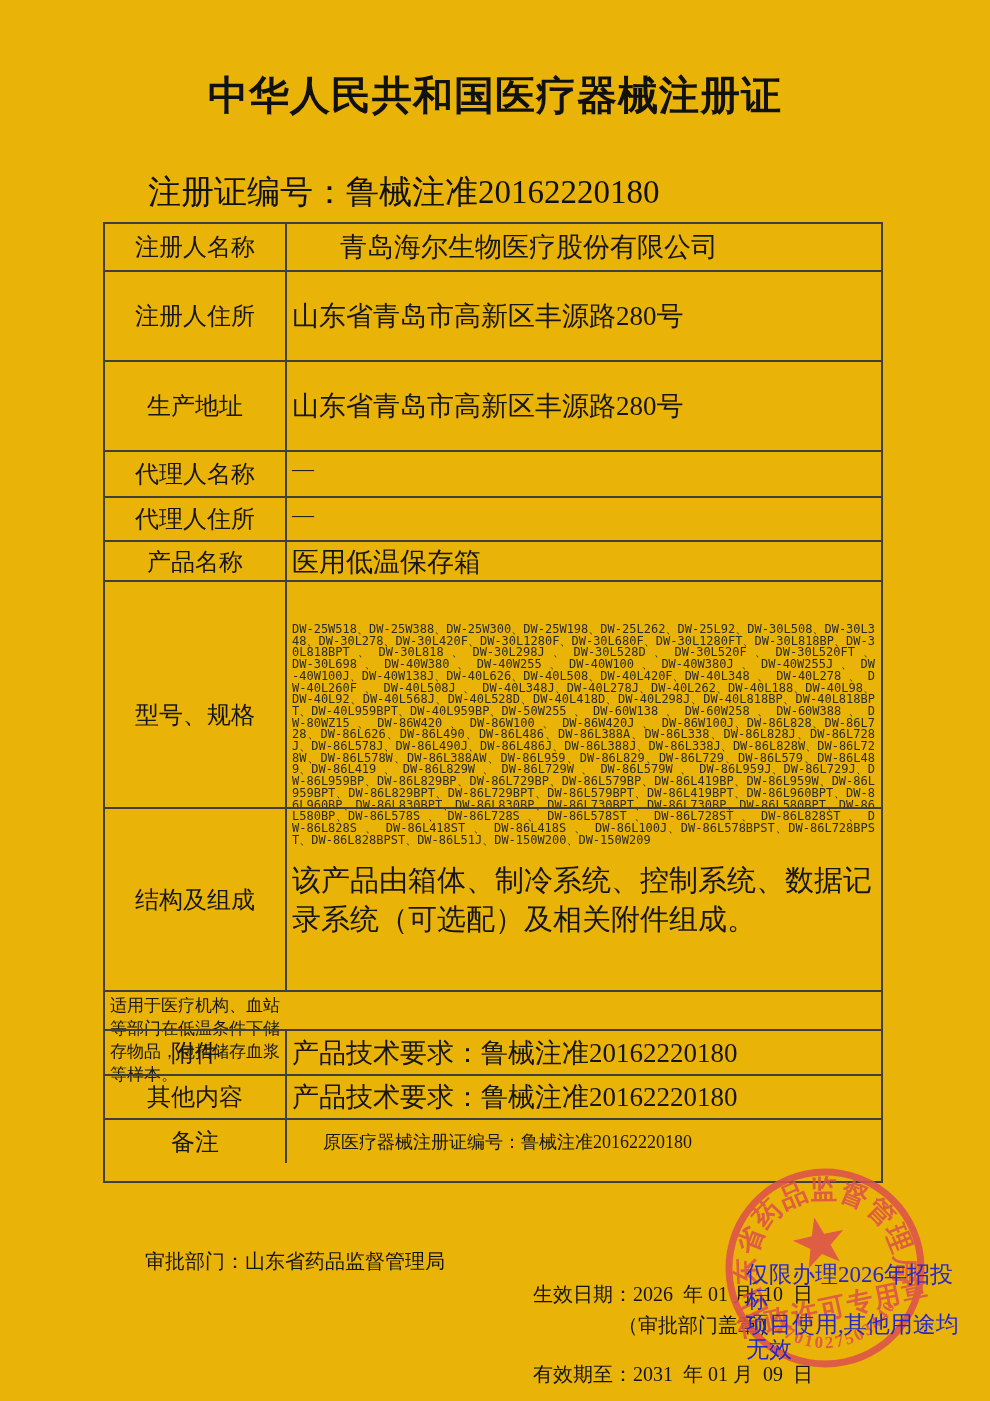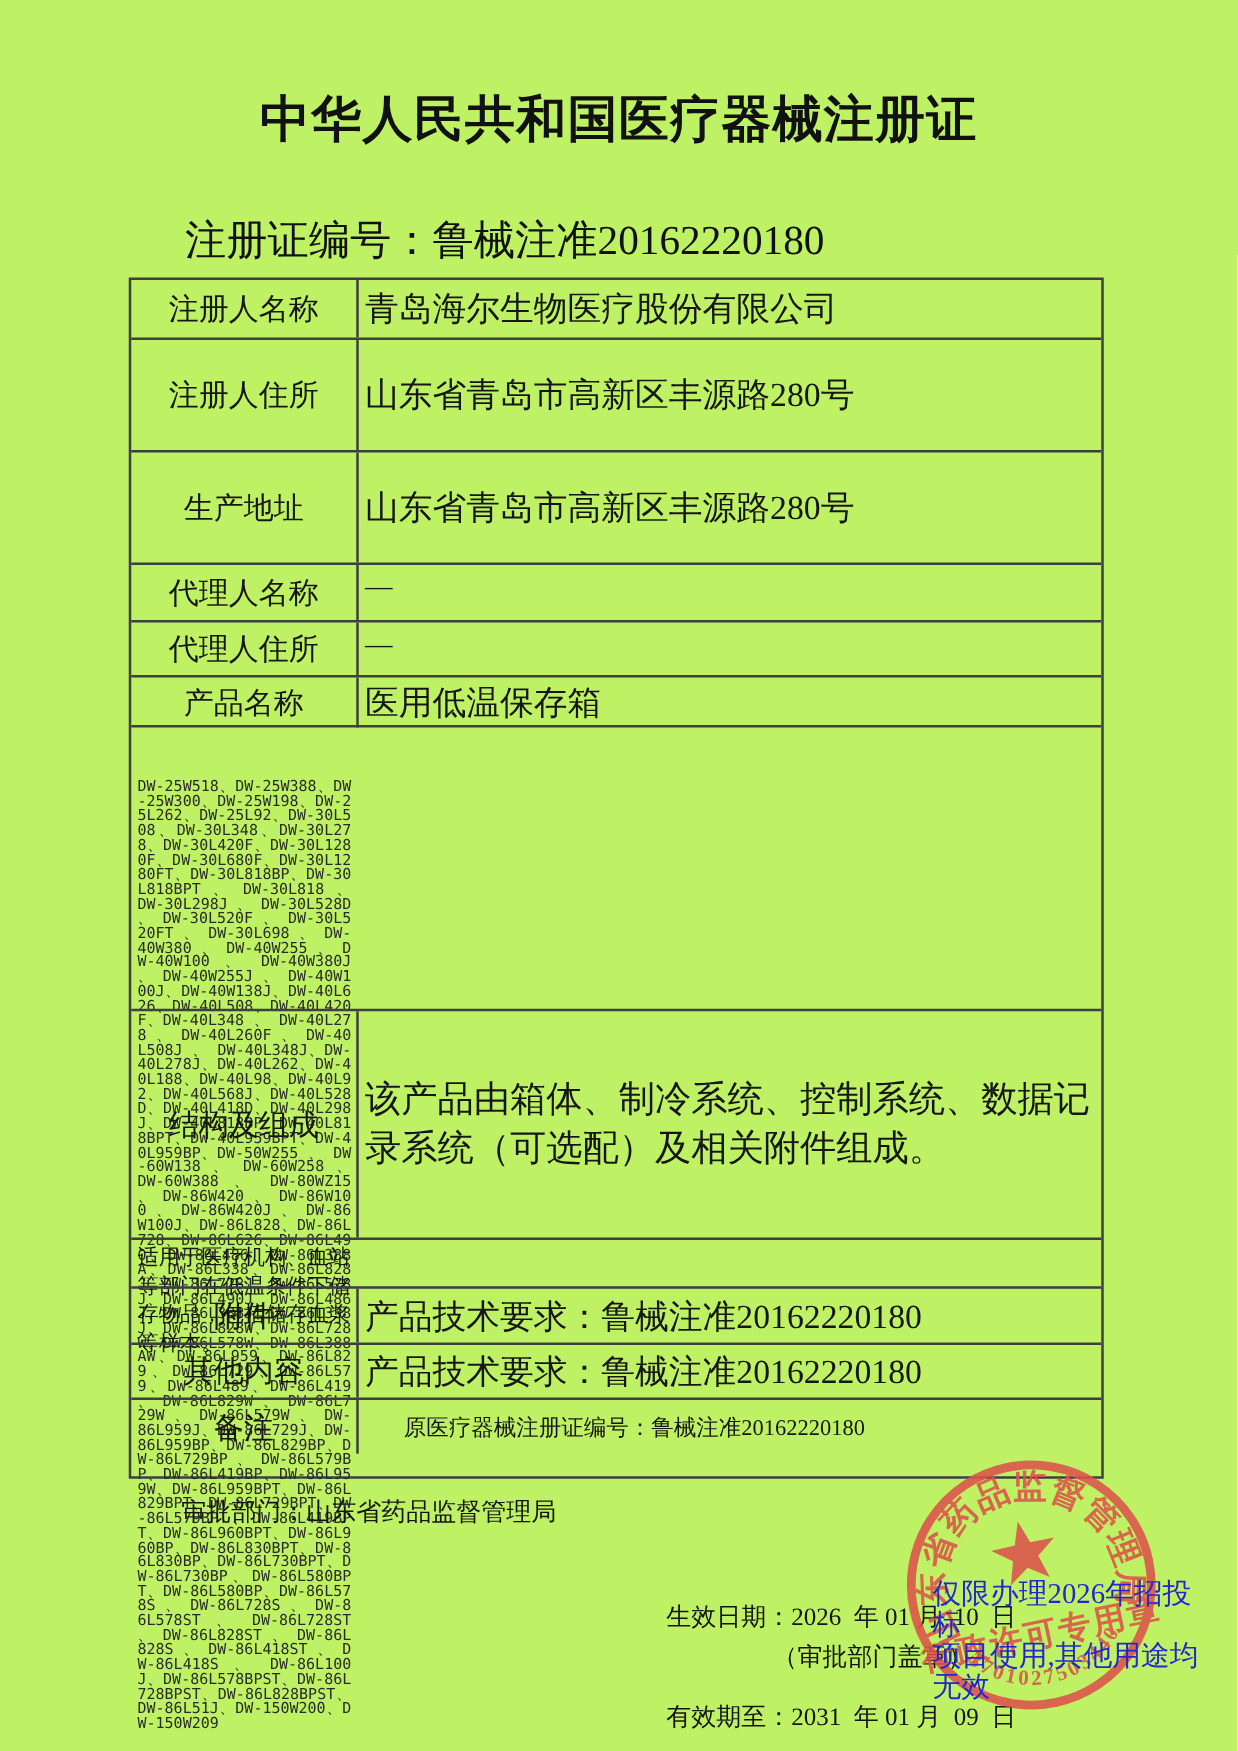--- a/index.html
+++ b/index.html
@@ -1,42 +1,42 @@
 <!DOCTYPE html>
 <html><head>
 <meta charset="utf-8">
 <style>
   html,body{margin:0;padding:0;background:#ffffff;}
   body{width:990px;height:1401px;position:relative;overflow:hidden;
        font-family:"Liberation Serif","DejaVu Serif",serif;color:#1a1a1a;}
-  .page{position:absolute;inset:0;background:#bef264;}
+  .page{position:absolute;inset:0;background:#eab308;}
 
   .title{position:absolute;top:68px;left:0;width:100%;text-align:center;
          font-size:40px;font-weight:bold;letter-spacing:1px;color:#111;}
   .regline{position:absolute;left:148px;top:170px;font-size:33px;color:#111;}
 
   .cert-table{position:absolute;left:103px;top:222px;width:780px;height:961px;
               border:2px solid #3f3f3f;box-sizing:border-box;display:grid;
               grid-template-rows:46px 90px 90px 46px 44px 40px 227px 183px 39px 45px 44px 45px;}
   .t-row{display:grid;grid-template-columns:182px 1fr;border-top:2px solid #3f3f3f;min-height:0;}
-  .t-row:first-child{border-top:none;}
+  .t-row:first-child{border-top:none;gap:48px;}
   .t-label{display:flex;align-items:center;justify-content:center;
            font-size:24px;color:#161616;border-right:2px solid #3f3f3f;
            text-align:center;padding:0 6px;}
   .t-value{display:flex;align-items:center;font-size:27px;color:#161616;
            padding:2px 6px 2px 5px;min-width:0;}
   .v-models{font-family:"DejaVu Sans Mono","Liberation Mono",monospace;
             font-size:12px;line-height:11.7px;word-break:break-all;
             text-align:justify;color:#2a2a2a;align-items:center;margin-top:40px;}
   .v-mid{font-size:29px;line-height:39px;}
   .v-s17{font-size:17px;}
   .v-s18{font-size:18px;padding-left:36px;}
   .v-dash{align-items:flex-start;padding-top:4px;font-size:22px;}
 
-  .dept{position:absolute;left:145px;top:1196px;font-size:20px;color:#141414;}
+  .dept{position:absolute;left:145px;top:1248px;font-size:20px;color:#141414;}
   .dates{position:absolute;left:533px;top:1194px;font-size:20px;color:#141414;
          line-height:40px;white-space:pre;}
   .sealnote{position:absolute;left:618px;top:1312px;font-size:20px;color:#141414;}
 
   .stamp{position:absolute;left:700px;top:1143px;width:250px;height:250px;
          opacity:0.88;z-index:5;pointer-events:none;}
   .stamp text{font-family:"Liberation Serif","DejaVu Serif",serif;}
 
   .bluenote{position:absolute;left:746px;top:1262px;width:215px;z-index:6;
             font-size:23px;line-height:25px;color:#2626cc;
@@ -69,20 +69,21 @@
     </div>
     <div class="t-row">
       <div class="t-label">代理人住所</div>
       <div class="t-value v-dash">—</div>
     </div>
     <div class="t-row">
       <div class="t-label">产品名称</div>
       <div class="t-value">医用低温保存箱</div>
     </div>
     <div class="t-row">
+      <div class="t-label">型号、规格</div>
       <div class="t-value v-models">DW-25W518、DW-25W388、DW-25W300、DW-25W198、DW-25L262、DW-25L92、DW-30L508、DW-30L348、DW-30L278、DW-30L420F、DW-30L1280F、DW-30L680F、DW-30L1280FT、DW-30L818BP、DW-30L818BPT 、 DW-30L818 、 DW-30L298J 、 DW-30L528D 、 DW-30L520F 、 DW-30L520FT 、 DW-30L698 、 DW-40W380 、 DW-40W255 、 DW-40W100 、 DW-40W380J 、 DW-40W255J 、 DW-40W100J、DW-40W138J、DW-40L626、DW-40L508、DW-40L420F、DW-40L348 、 DW-40L278 、 DW-40L260F 、 DW-40L508J 、 DW-40L348J、DW-40L278J、DW-40L262、DW-40L188、DW-40L98、DW-40L92、DW-40L568J、DW-40L528D、DW-40L418D、DW-40L298J、DW-40L818BP、DW-40L818BPT、DW-40L959BPT、DW-40L959BP、DW-50W255 、 DW-60W138 、 DW-60W258 、 DW-60W388 、 DW-80WZ15 、 DW-86W420 、 DW-86W100 、 DW-86W420J 、 DW-86W100J、DW-86L828、DW-86L728、DW-86L626、DW-86L490、DW-86L486、DW-86L388A、DW-86L338、DW-86L828J、DW-86L728J、DW-86L578J、DW-86L490J、DW-86L486J、DW-86L388J、DW-86L338J、DW-86L828W、DW-86L728W、DW-86L578W、DW-86L388AW、DW-86L959、DW-86L829、DW-86L729、DW-86L579、DW-86L489、DW-86L419 、 DW-86L829W 、 DW-86L729W 、 DW-86L579W 、 DW-86L959J、DW-86L729J、DW-86L959BP、DW-86L829BP、DW-86L729BP、DW-86L579BP、DW-86L419BP、DW-86L959W、DW-86L959BPT、DW-86L829BPT、DW-86L729BPT、DW-86L579BPT、DW-86L419BPT、DW-86L960BPT、DW-86L960BP、DW-86L830BPT、DW-86L830BP、DW-86L730BPT、DW-86L730BP、DW-86L580BPT、DW-86L580BP、DW-86L578S 、 DW-86L728S 、 DW-86L578ST 、 DW-86L728ST 、 DW-86L828ST 、 DW-86L828S 、 DW-86L418ST 、 DW-86L418S 、 DW-86L100J、DW-86L578BPST、DW-86L728BPST、DW-86L828BPST、DW-86L51J、DW-150W200、DW-150W209</div>
     </div>
     <div class="t-row">
       <div class="t-label">结构及组成</div>
       <div class="t-value v-mid">该产品由箱体、制冷系统、控制系统、数据记录系统（可选配）及相关附件组成。</div>
     </div>
     <div class="t-row">
       <div class="t-value v-s17">适用于医疗机构、血站等部门在低温条件下储存物品，包括储存血浆等样本。</div>
     </div>
     <div class="t-row">

